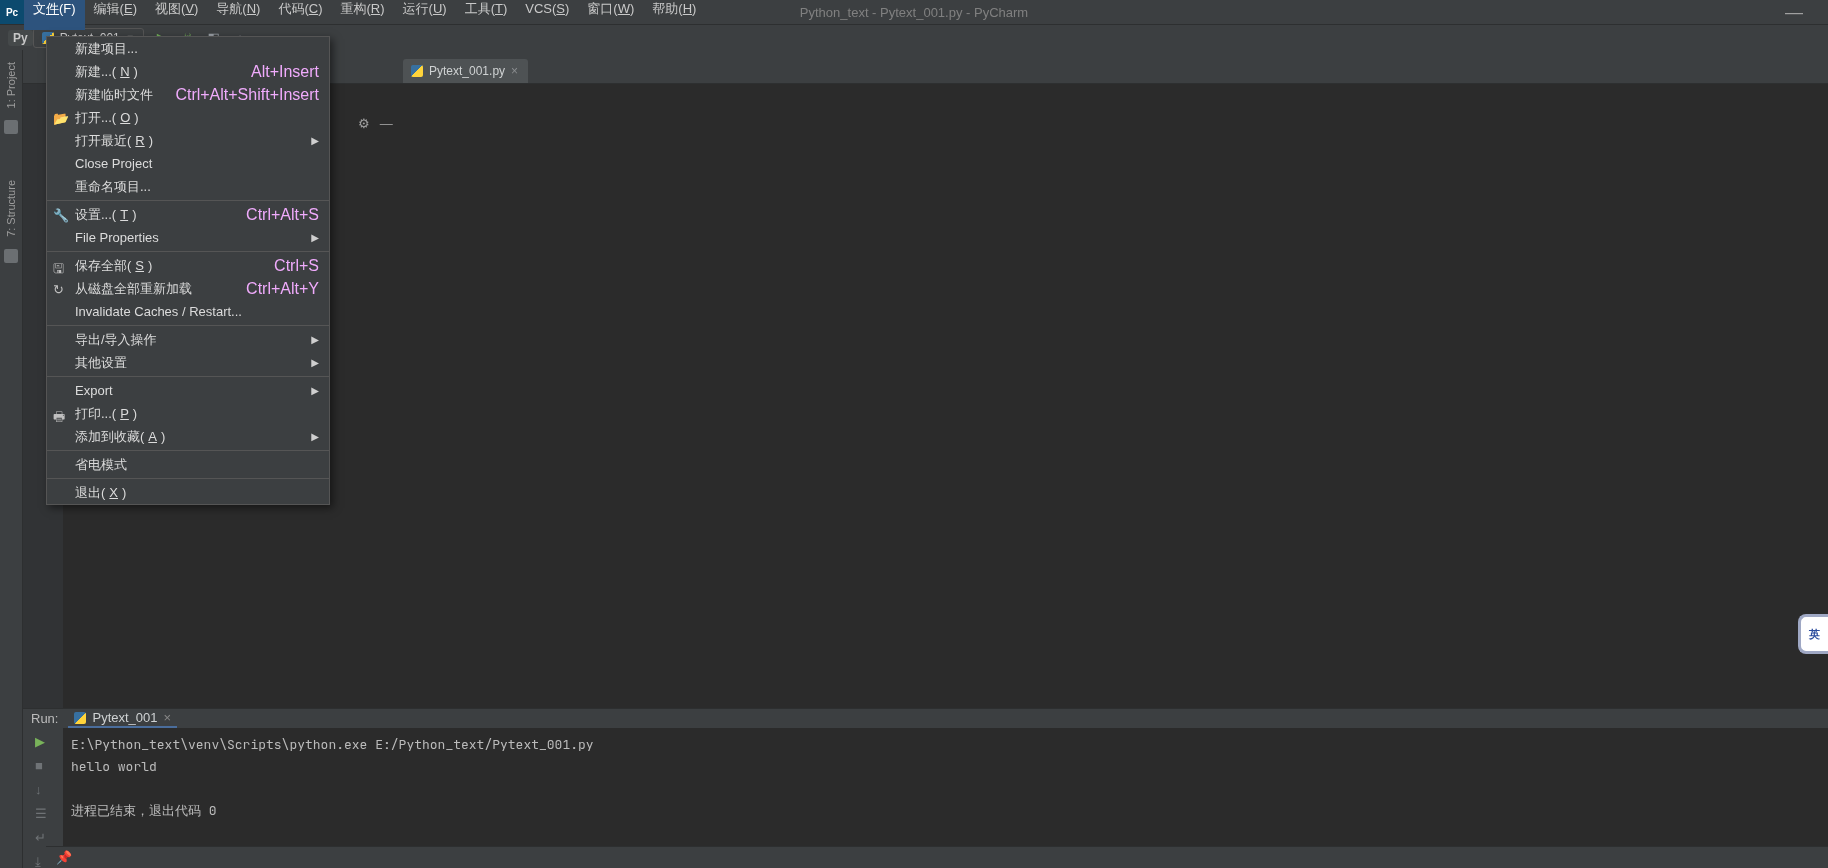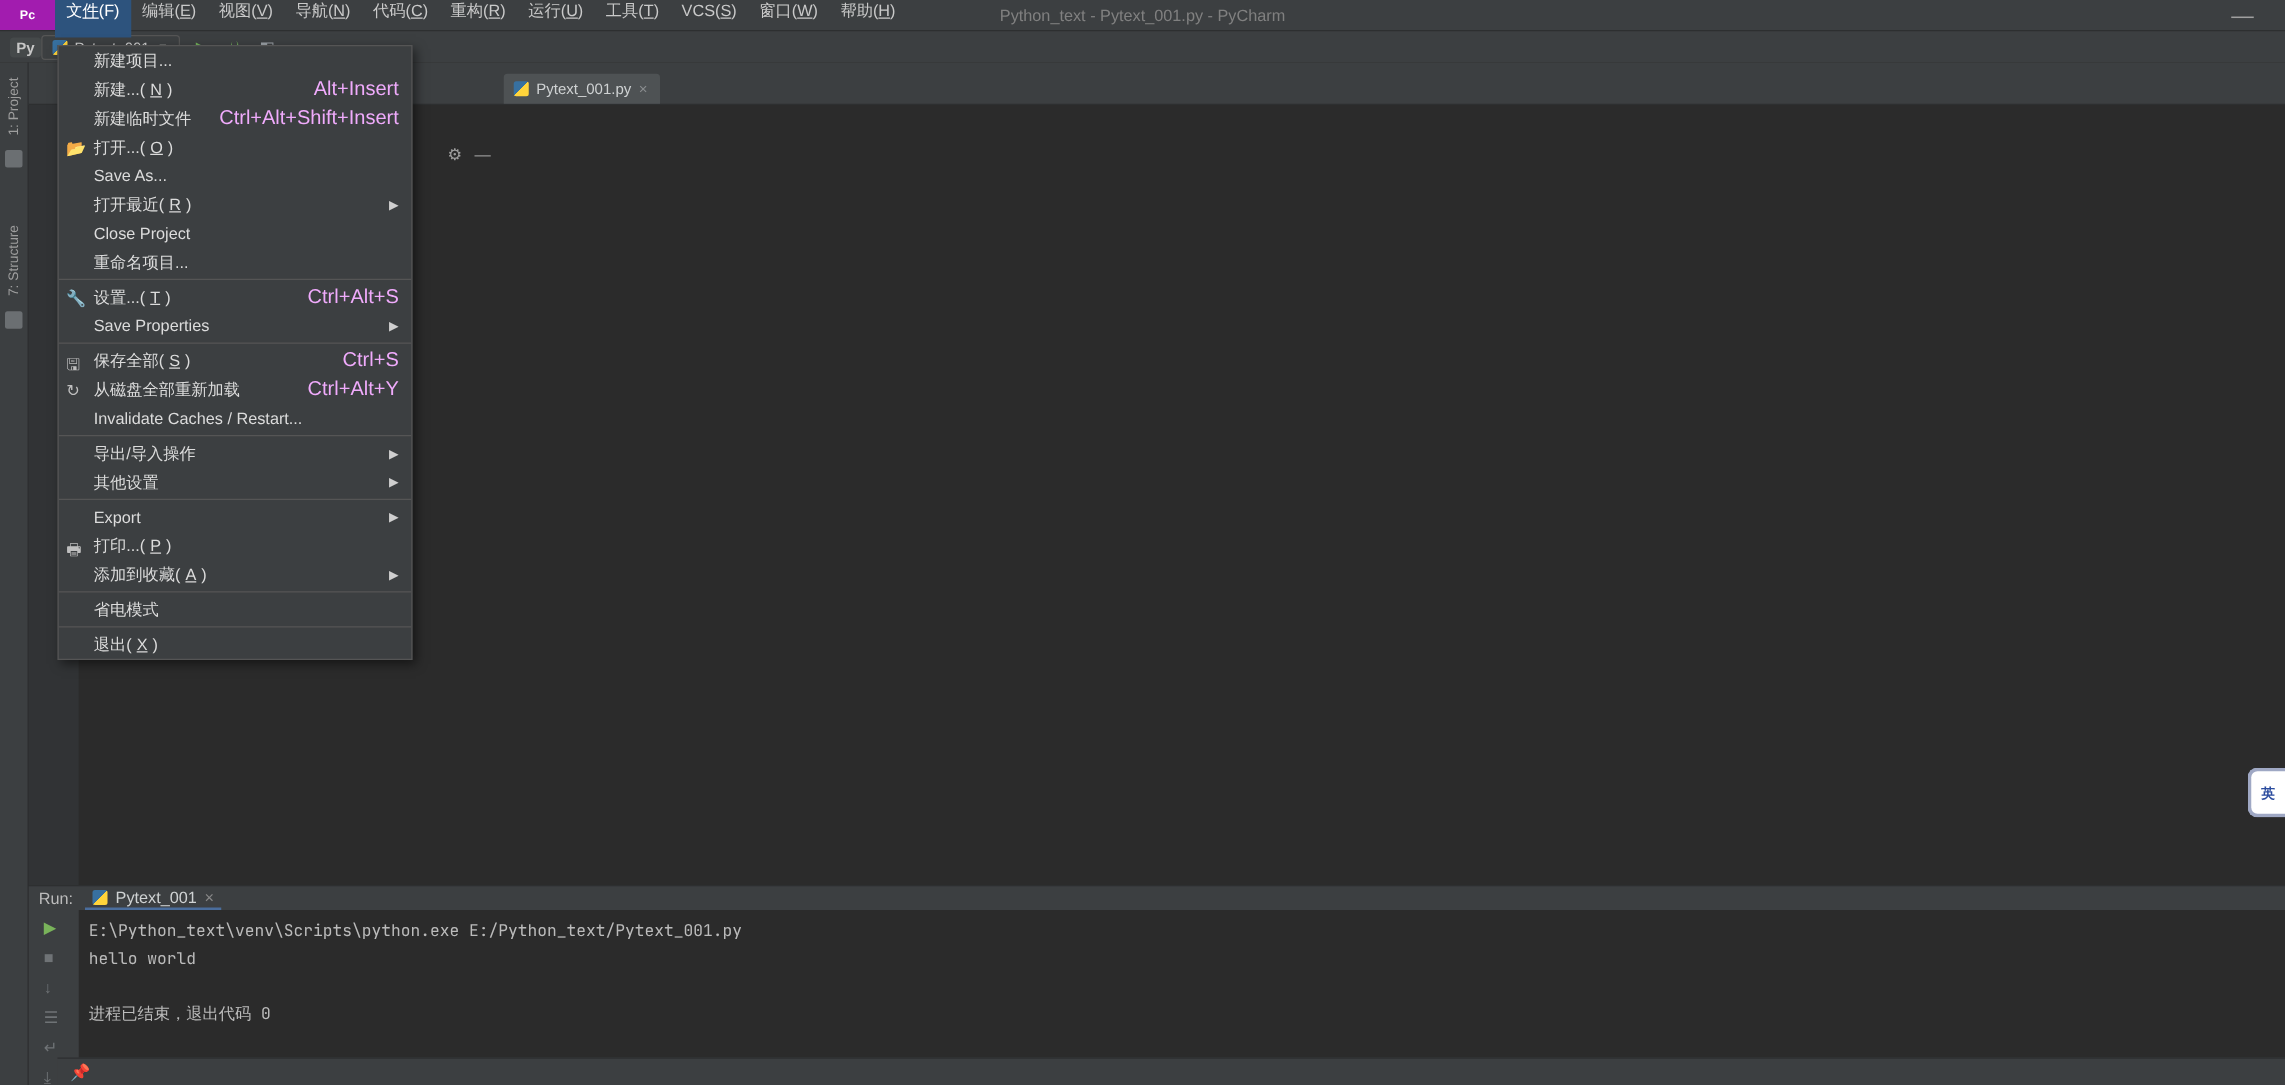--- a/index.html
+++ b/index.html
@@ -17,21 +17,21 @@
   
   .menubar {
     height:24px;
     background:#3c3f41;
     display:flex;
     align-items:center;
     position:relative;
     color:#c9c9c9;
   }
   .app-icon {
-    width:44px;height:24px;background:#a21caf;
+    width:24px;height:24px;background:#0c4a6e;
     display:flex;align-items:center;justify-content:center;
     font-size:10px;font-weight:bold;color:#fff;
   }
   .menu-item {
     padding:3px 9px;height:36px;line-height:24px;
     cursor:default;
   }
   .menu-item.active { background:#2d537d; color:#fff; }
   .title-text {
     position:absolute;left:50%;transform:translateX(-50%);
@@ -304,25 +304,20 @@
       <span class="left">
         <span>新建临时文件</span>
       </span>
       <span class="sc">Ctrl+Alt+Shift+Insert</span>
     </div>
     <div class="dd-row">
       <span class="ic">📂</span>
       <span class="left">打开...(<span class="underline">O</span>)</span>
     </div>
     <div class="dd-row">
-      <span class="left">
-        <span>Save As...</span>
-      </span>
-    </div>
-    <div class="dd-row">
       <span class="left">打开最近(<span class="underline">R</span>)</span>
       <span class="arw">▶</span>
     </div>
     <div class="dd-row">
       <span class="left">
         <span>Close Project</span>
       </span>
     </div>
     <div class="dd-row">
       <span class="left">
@@ -330,21 +325,21 @@
       </span>
     </div>
     <div class="dd-row sep"></div>
     <div class="dd-row">
       <span class="ic">🔧</span>
       <span class="left">设置...(<span class="underline">T</span>)</span>
       <span class="sc">Ctrl+Alt+S</span>
     </div>
     <div class="dd-row">
       <span class="left">
-        <span>Save Properties</span>
+        <span>File Properties</span>
       </span>
       <span class="arw">▶</span>
     </div>
     <div class="dd-row sep"></div>
     <div class="dd-row">
       <span class="ic">🖫</span>
       <span class="left">保存全部(<span class="underline">S</span>)</span>
       <span class="sc">Ctrl+S</span>
     </div>
     <div class="dd-row">

